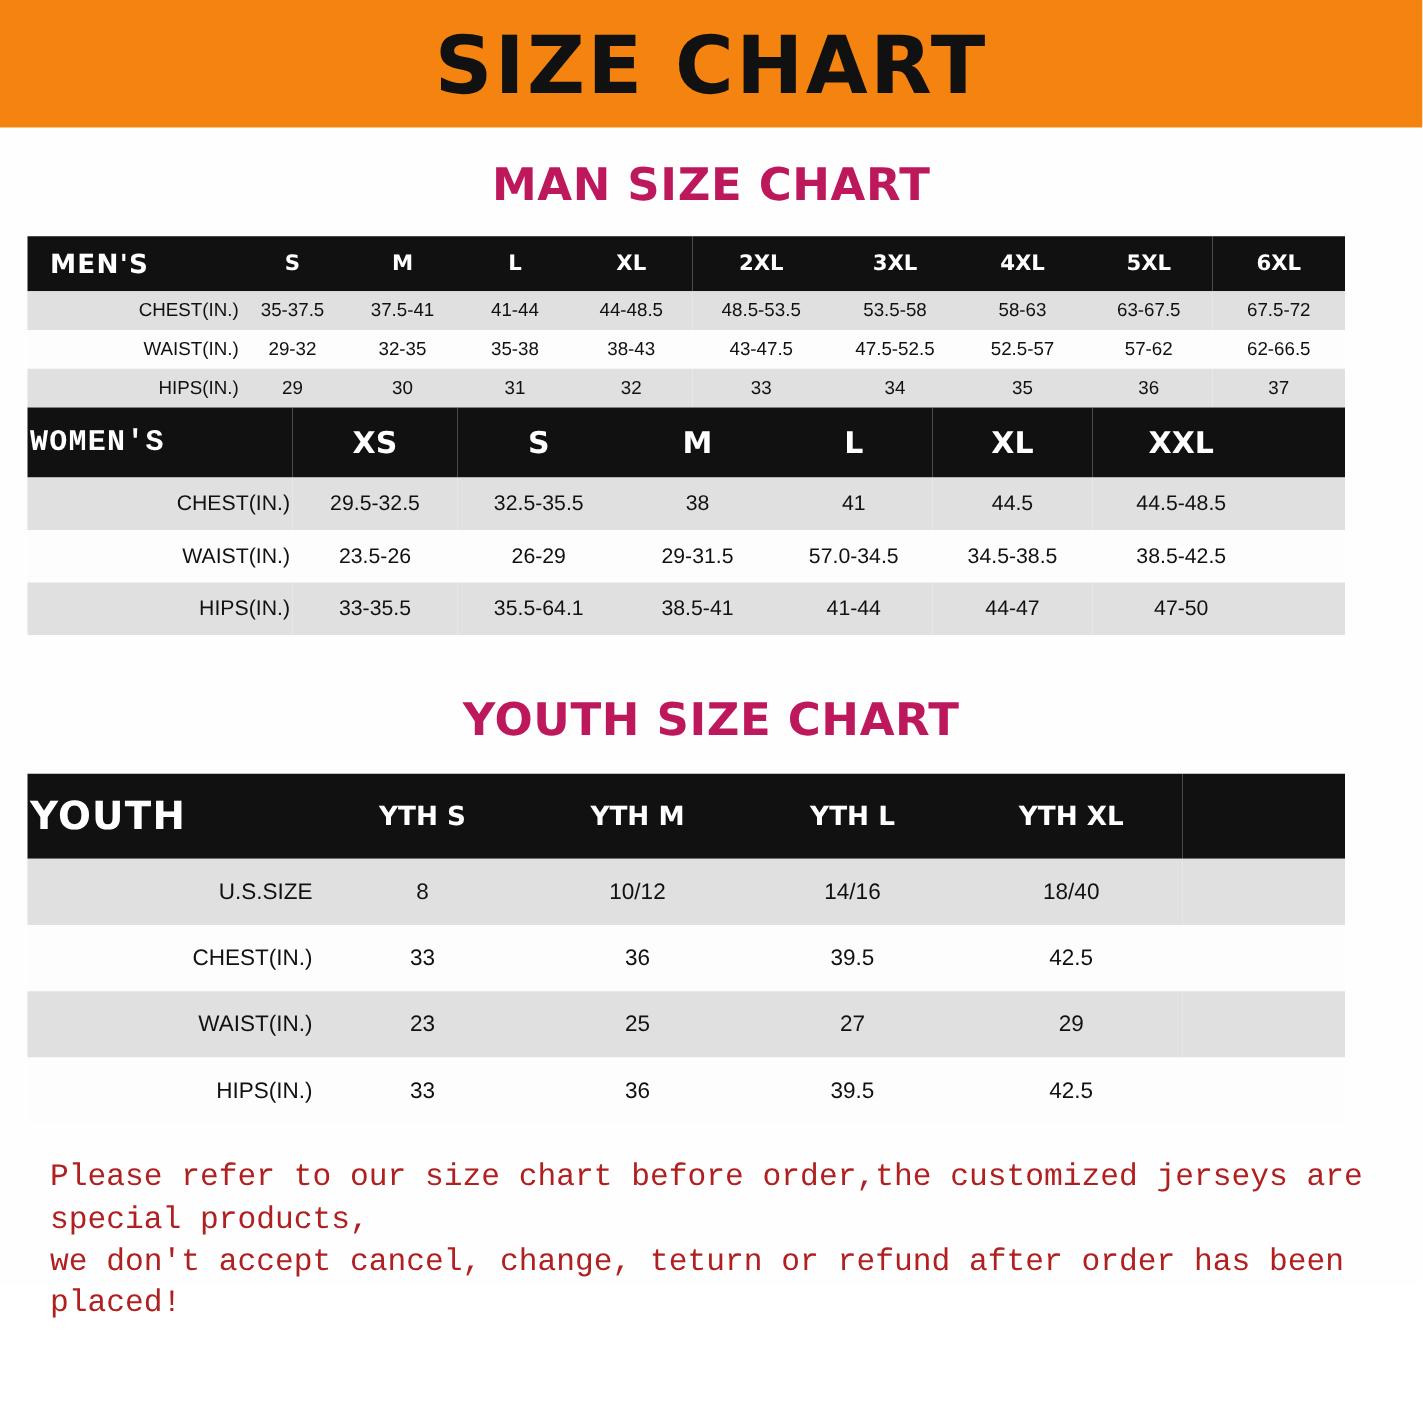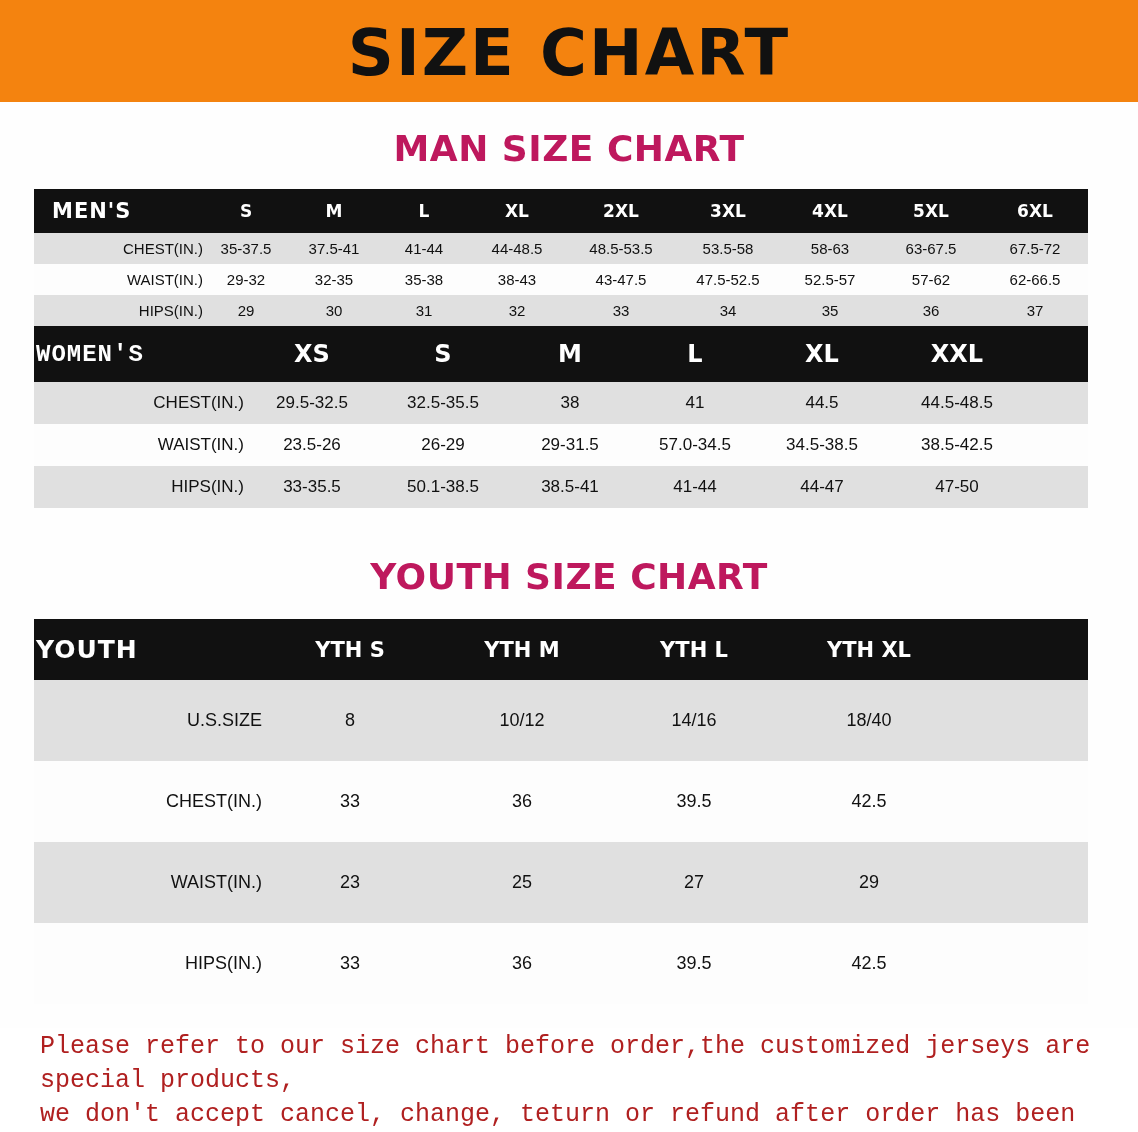--- a/index.html
+++ b/index.html
@@ -45,21 +45,21 @@
     font-weight: bold;
     color: #be185d;
     letter-spacing: 0.5px;
   }
   .title-man   { font-size: 36px; margin: 26px 0 20px 0; }
   .title-women { font-size: 36px; margin: 38px 0 22px 0; }
   .title-youth { font-size: 36px; margin: 48px 0 22px 0; }
 
   
   .table-wrap {
-    margin: 0 34px;
+    margin: 0 22px;
   }
   table {
     width: 1054px;
     border-collapse: collapse;
     table-layout: fixed;
   }
   thead th {
     background: #111111;
     color: #ffffff;
     font-family: "DejaVu Sans", sans-serif;
@@ -91,22 +91,22 @@
   .men tbody td.row-label { font-size: 15px; }
 
   
   .women thead th { font-size: 24px; padding: 14px 2px; }
   .women thead th.row-label { font-size: 24px; font-family: Liberation Mono, monospace; }
   .women tbody td { font-size: 17px; padding: 11px 2px; }
   .women tbody td.row-label { font-size: 17px; }
 
   
   .youth thead th { font-size: 21px; padding: 16px 2px; }
-  .youth thead th.row-label { font-size: 25px; }
-  .youth tbody td { font-size: 18px; padding: 30px 2px; }
+  .youth thead th.row-label { font-size: 31px; }
+  .youth tbody td { font-size: 18px; padding: 16px 2px; }
   .youth tbody td.row-label { font-size: 18px; }
 
   
   .note {
     margin: 26px 40px 0 40px;
     color: #b02020;
     font-family: Liberation Mono, monospace;
     font-size: 25px;
     line-height: 1.35;
     text-align: left;
@@ -233,21 +233,21 @@
           <td>26-29</td>
           <td>29-31.5</td>
           <td>57.0-34.5</td>
           <td>34.5-38.5</td>
           <td>38.5-42.5</td>
           <td></td>
         </tr>
         <tr class="shade">
           <td class="row-label">HIPS(IN.)</td>
           <td>33-35.5</td>
-          <td>50.1-38.5</td>
+          <td>35.5-64.1</td>
           <td>38.5-41</td>
           <td>41-44</td>
           <td>44-47</td>
           <td>47-50</td>
           <td></td>
         </tr>
       </tbody>
     </table>
   </div>
 

